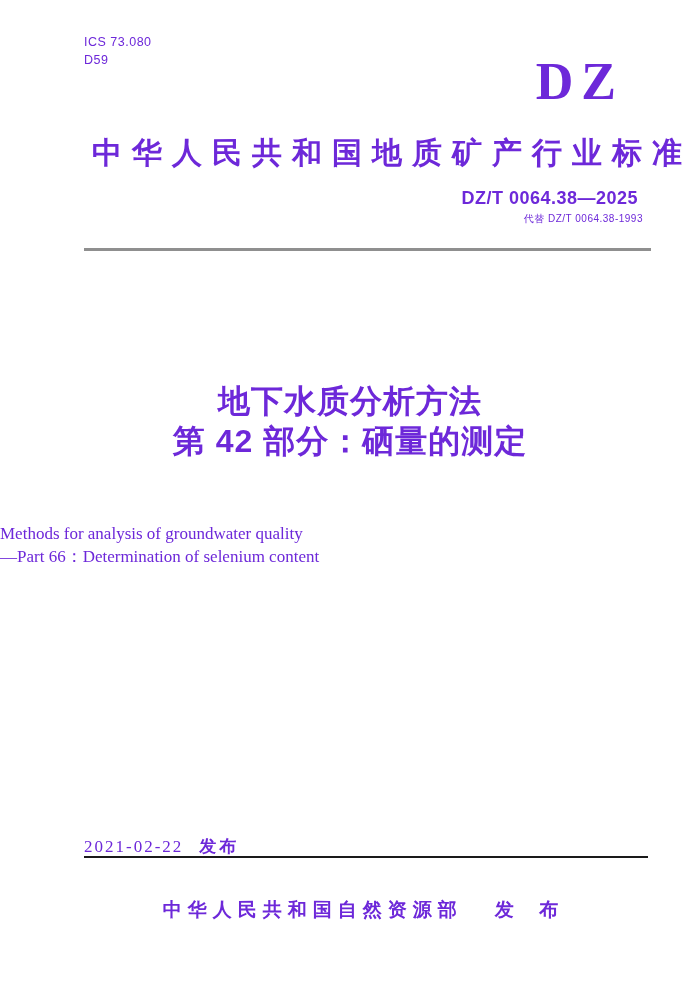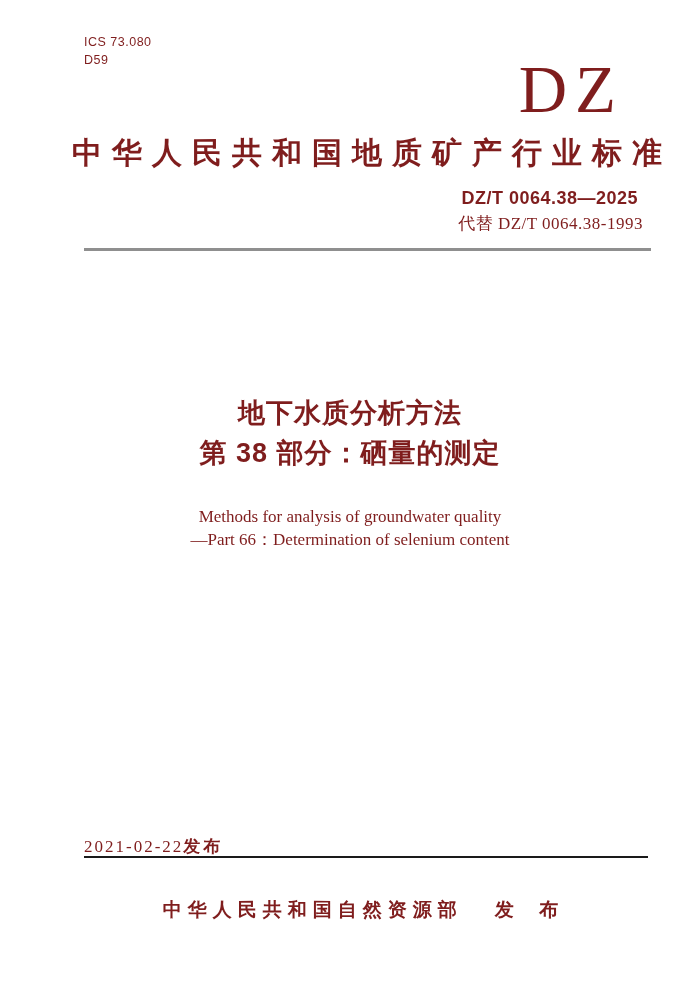--- a/index.html
+++ b/index.html
@@ -21,29 +21,29 @@
     font-size: 12.5px;
     line-height: 18px;
     letter-spacing: 0.5px;
     font-family: "Liberation Sans", sans-serif;
   }
   .dz-logo {
     position: absolute;
     top: 56px;
     right: 84px;
     font-family: "Liberation Serif", serif;
-    font-weight: normal;
-    font-size: 67px;
+    font-weight: bold;
+    font-size: 52px;
     line-height: 1;
     letter-spacing: 8px;
     margin-right: -8px;
   }
   .category-title {
     position: absolute;
-    left: 72px;
+    left: 92px;
     top: 133px;
     width: 566px;
     font-size: 30px;
     font-weight: bold;
     white-space: nowrap;
     text-align: justify;
     text-align-last: justify;
     text-justify: inter-character;
     letter-spacing: 10px;
     font-family: "Liberation Sans", sans-serif;
@@ -54,50 +54,50 @@
     top: 188px;
     font-size: 18px;
     font-weight: bold;
     letter-spacing: 0.5px;
     font-family: "Liberation Sans", sans-serif;
   }
   .replaces-note {
     position: absolute;
     right: 57px;
     top: 212px;
-    font-size: 17px;
+    font-size: 10px;
     letter-spacing: 0.5px;
-    font-family: Liberation Serif, serif;
+    font-family: Liberation Sans, sans-serif;
   }
   .rule-top {
     position: absolute;
     left: 84px;
     top: 248px;
     width: 567px;
     height: 3px;
     border: none;
   }
   .cn-title {
     position: absolute;
     left: 0;
     right: 0;
-    top: 393px;
+    top: 381px;
     text-align: center;
     font-weight: bold;
-    font-size: 27px;
+    font-size: 32px;
     line-height: 40px;
     letter-spacing: 1px;
     font-family: "Liberation Sans", sans-serif;
   }
   .en-title {
     position: absolute;
     left: 0;
     right: 0;
-    top: 505px;
-    text-align: center;
+    top: 522px;
+    text-align: left;
     font-size: 17px;
     line-height: 23px;
     font-family: "Liberation Serif", serif;
   }
   .date-row {
     position: absolute;
     left: 84px;
     width: 564px;
     top: 835px;
     display: flex;
@@ -107,21 +107,21 @@
   }
   .date-num {
     font-family: "Liberation Serif", serif;
     letter-spacing: 2px;
     text-align: center;
   }
   .date-label {
     font-family: "Liberation Sans", sans-serif;
     font-weight: bold;
     letter-spacing: 3px;
-    margin-left: 0;
+    margin-left: 16px;
   }
   .rule-bottom {
     position: absolute;
     left: 84px;
     top: 856px;
     width: 564px;
     height: 2px;
     border: none;
   }
   .publisher-row {
@@ -134,40 +134,40 @@
     font-size: 19px;
     font-family: "Liberation Sans", sans-serif;
     padding-left: 31px;
   }
   .publisher-name { letter-spacing: 6px; }
   .publish-word { letter-spacing: 10px; margin-left: 32px; }
 </style>
 </head>
 <body>
 
-<div class="page" style="background: rgb(255, 255, 255); color: #7f1d1d;">
+<div class="page" style="background: rgb(255, 255, 255); color: #6d28d9;">
 
   <div class="ics-block">
     <div>ICS 73.080</div>
     <div>D59</div>
   </div>
 
   <div class="dz-logo">DZ</div>
 
   <div class="category-title">中华人民共和国地质矿产行业标准</div>
 
   <div class="std-number">DZ/T 0064.38—2025</div>
 
   <div class="replaces-note">代替 DZ/T 0064.38-1993</div>
 
   <hr class="rule-top" style="background: rgb(143, 143, 143);">
 
   <div class="cn-title">
     <div>地下水质分析方法</div>
-    <div>第 38 部分：硒量的测定</div>
+    <div>第 42 部分：硒量的测定</div>
   </div>
 
   <div class="en-title">
     <div>Methods for analysis of groundwater quality</div>
     <div>—Part 66：Determination of selenium content</div>
   </div>
 
   <div class="date-row">
     <div>
       <span class="date-num">2021-02-22</span><span class="date-label">发布</span>

